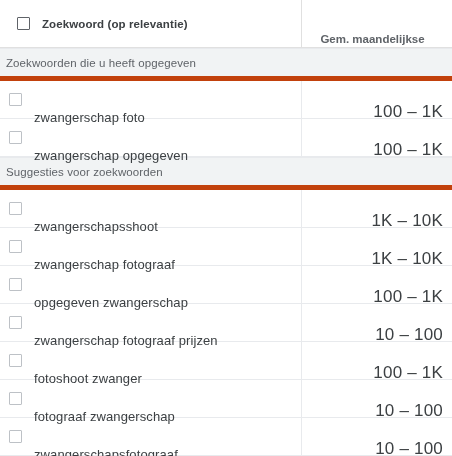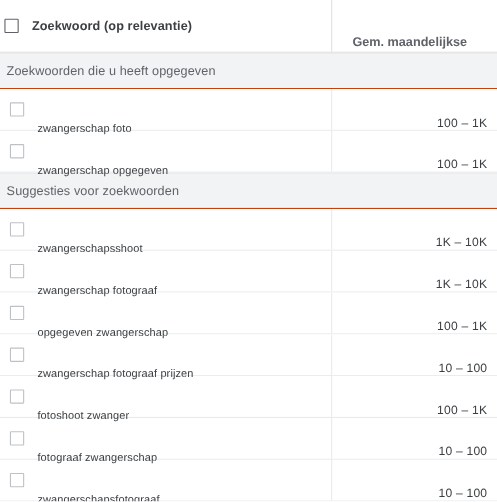--- a/index.html
+++ b/index.html
@@ -26,21 +26,21 @@
     border-bottom: 1px solid #e0e0e0;
     background: #ffffff;
     position: relative;
   }
   .thead .col-keyword {
     width: 302px;
     height: 100%;
     display: flex;
     align-items: center;
     border-right: 1px solid #e0e0e0;
-    padding-left: 4px;
+    padding-left: 17px;
   }
   .thead .col-volume {
     flex: 1;
     height: 100%;
     display: flex;
     flex-direction: row;
     align-items: flex-end;
     justify-content: center;
     padding-right: 9px;
     padding-top: 2px;
@@ -70,21 +70,21 @@
     display: inline-block;
   }
   .cbox.header-cbox {
     border: 1px solid #5f6368;
   }
 
   
   .group-row {
     height: 33px;
     background: #f1f3f4;
-    border-bottom: 1px solid #c2410c;
+    border-bottom: 5px solid #c2410c;
     border-top: 1px solid #e8eaed;
     display: flex;
     align-items: center;
     padding-left: 6px;
   }
   .group-label {
     font-size: 11.5px;
     color: #5f6368;
     letter-spacing: .1px;
   }
@@ -104,29 +104,29 @@
     padding-left: 9px;
   }
   .row .cell-volume {
     flex: 1;
     display: flex;
     align-items: center;
     justify-content: flex-end;
     padding-right: 9px;
   }
   .kw-text {
-    font-size: 10px;
+    font-size: 13px;
     color: #3c4043;
     margin-left: 12px;
     letter-spacing: .1px;
     white-space: nowrap;
     margin-top: 36px;
   }
   .vol-text {
-    font-size: 11px;
+    font-size: 17px;
     color: #3c4043;
     letter-spacing: .2px;
     white-space: nowrap;
     margin-top: 24px;
   }
 </style>
 </head>
 <body>
 
 <div id="keyword-table">

